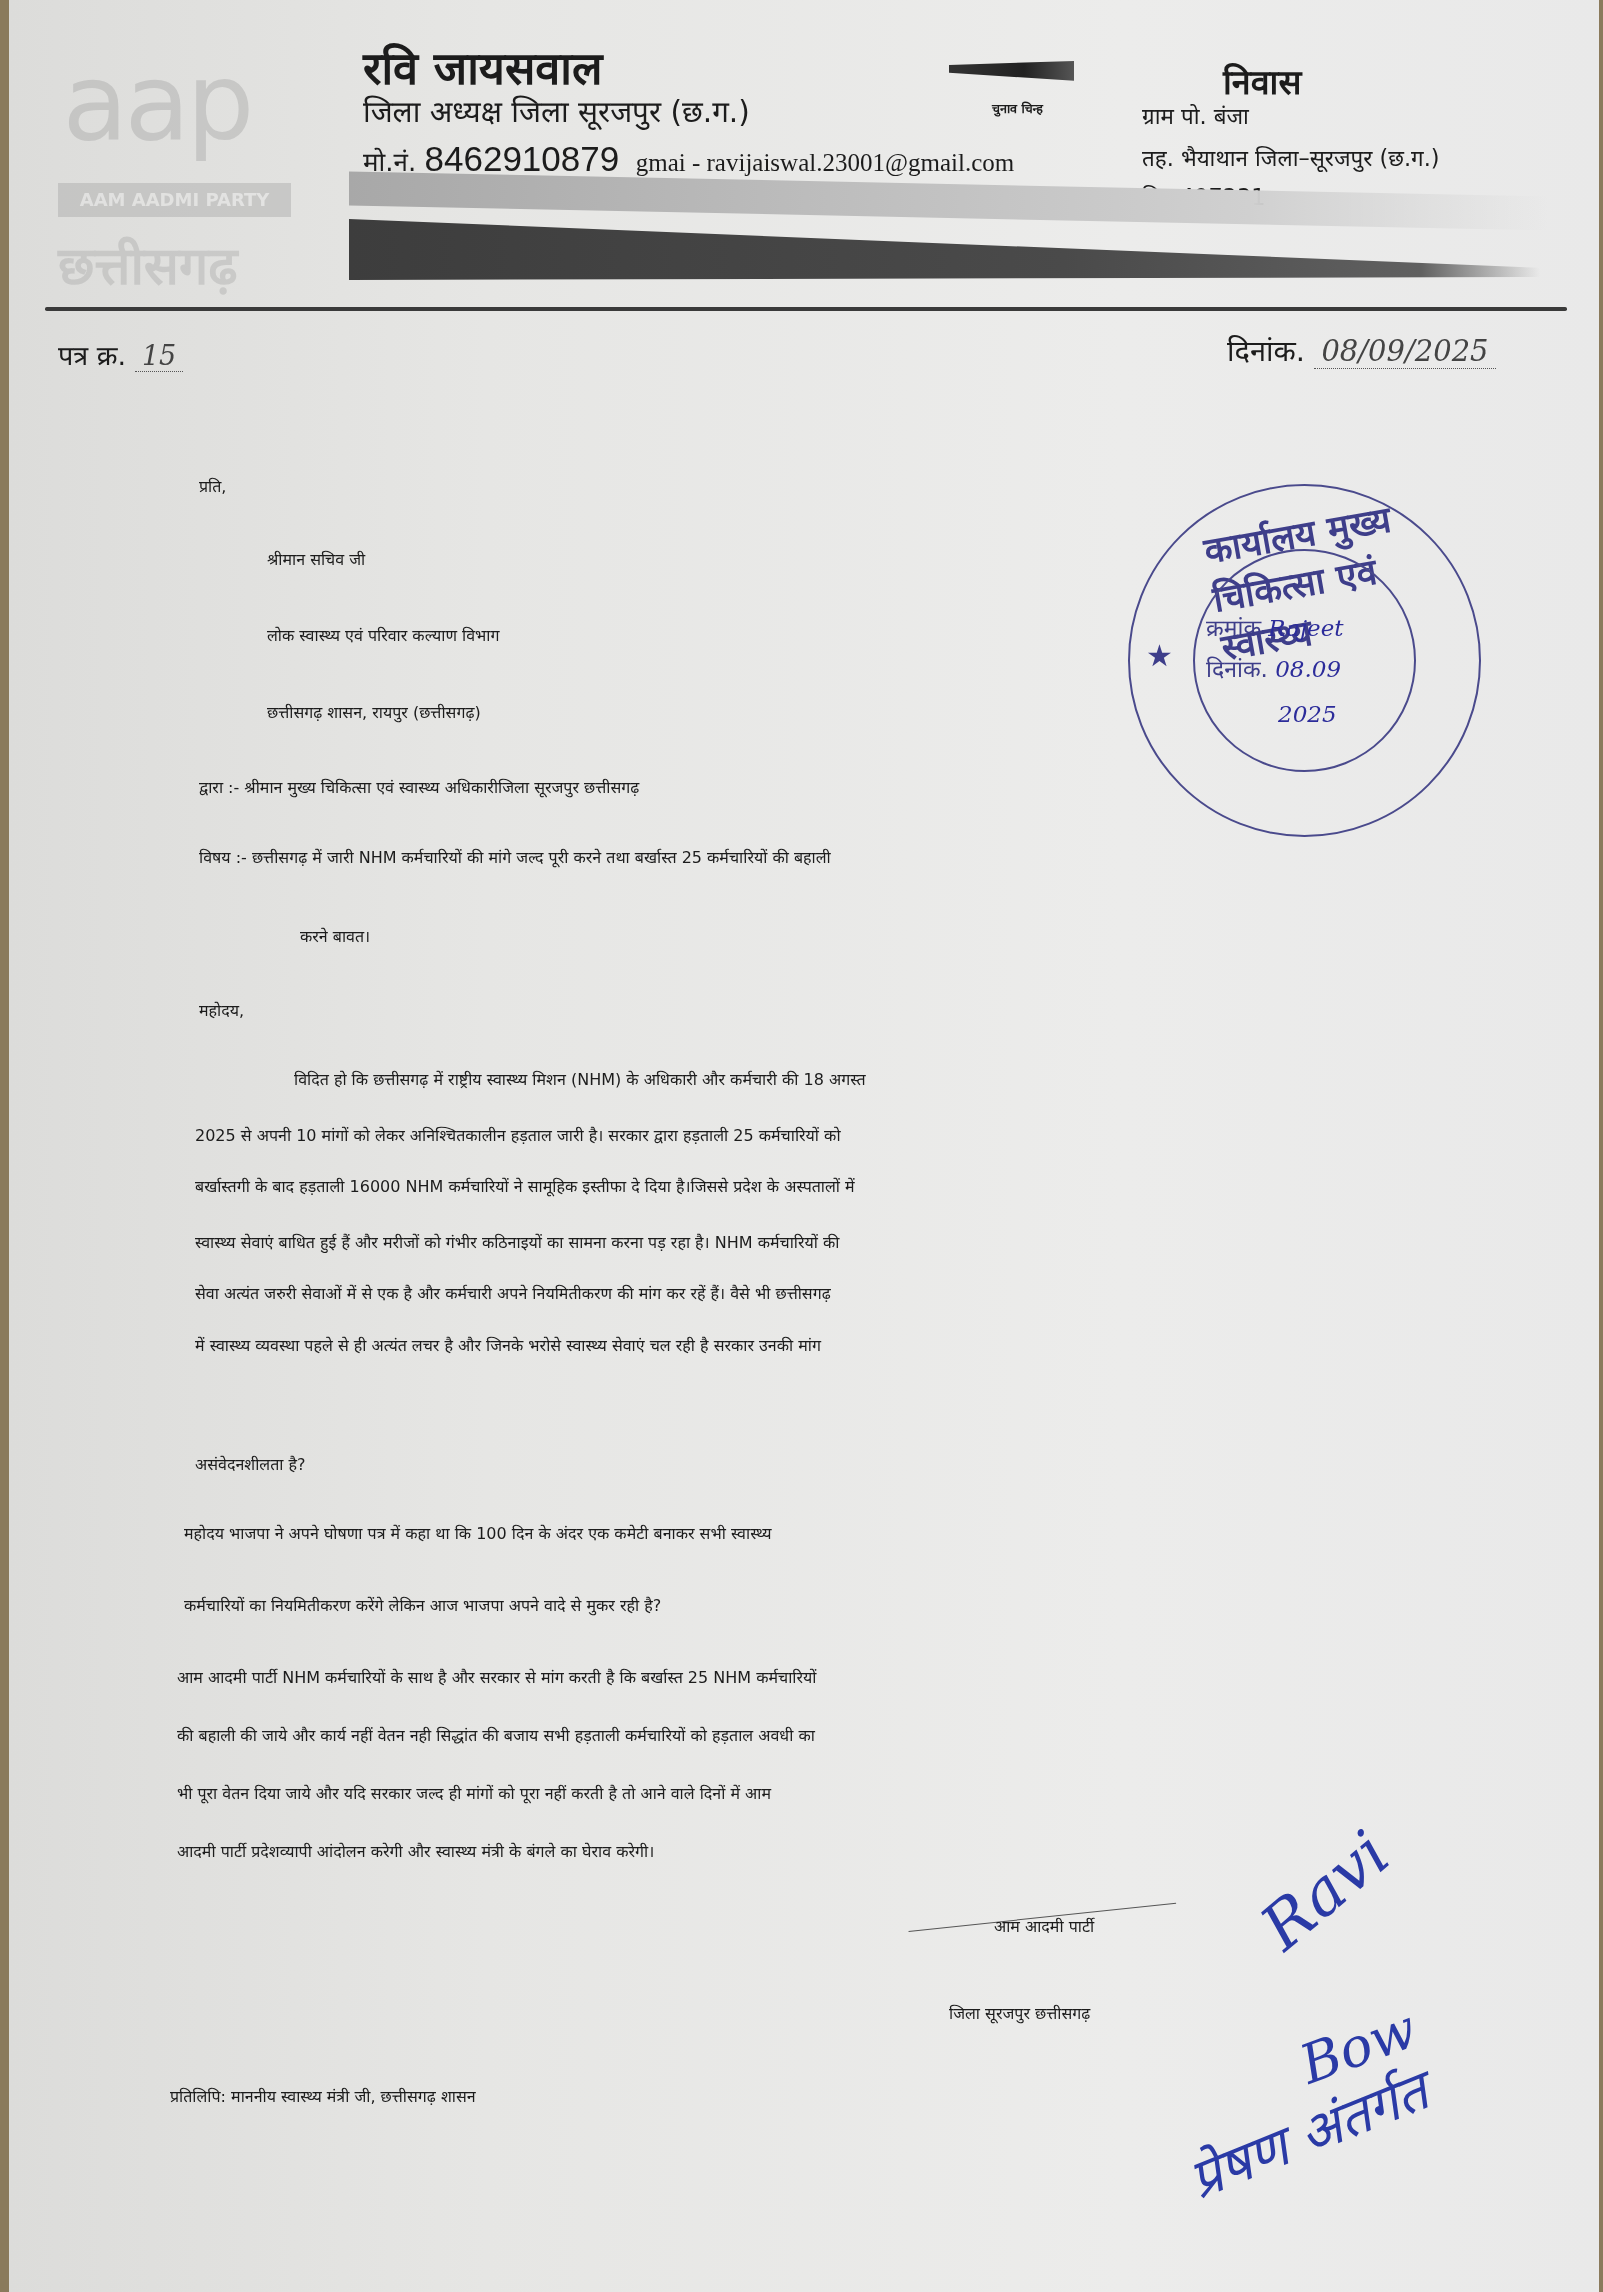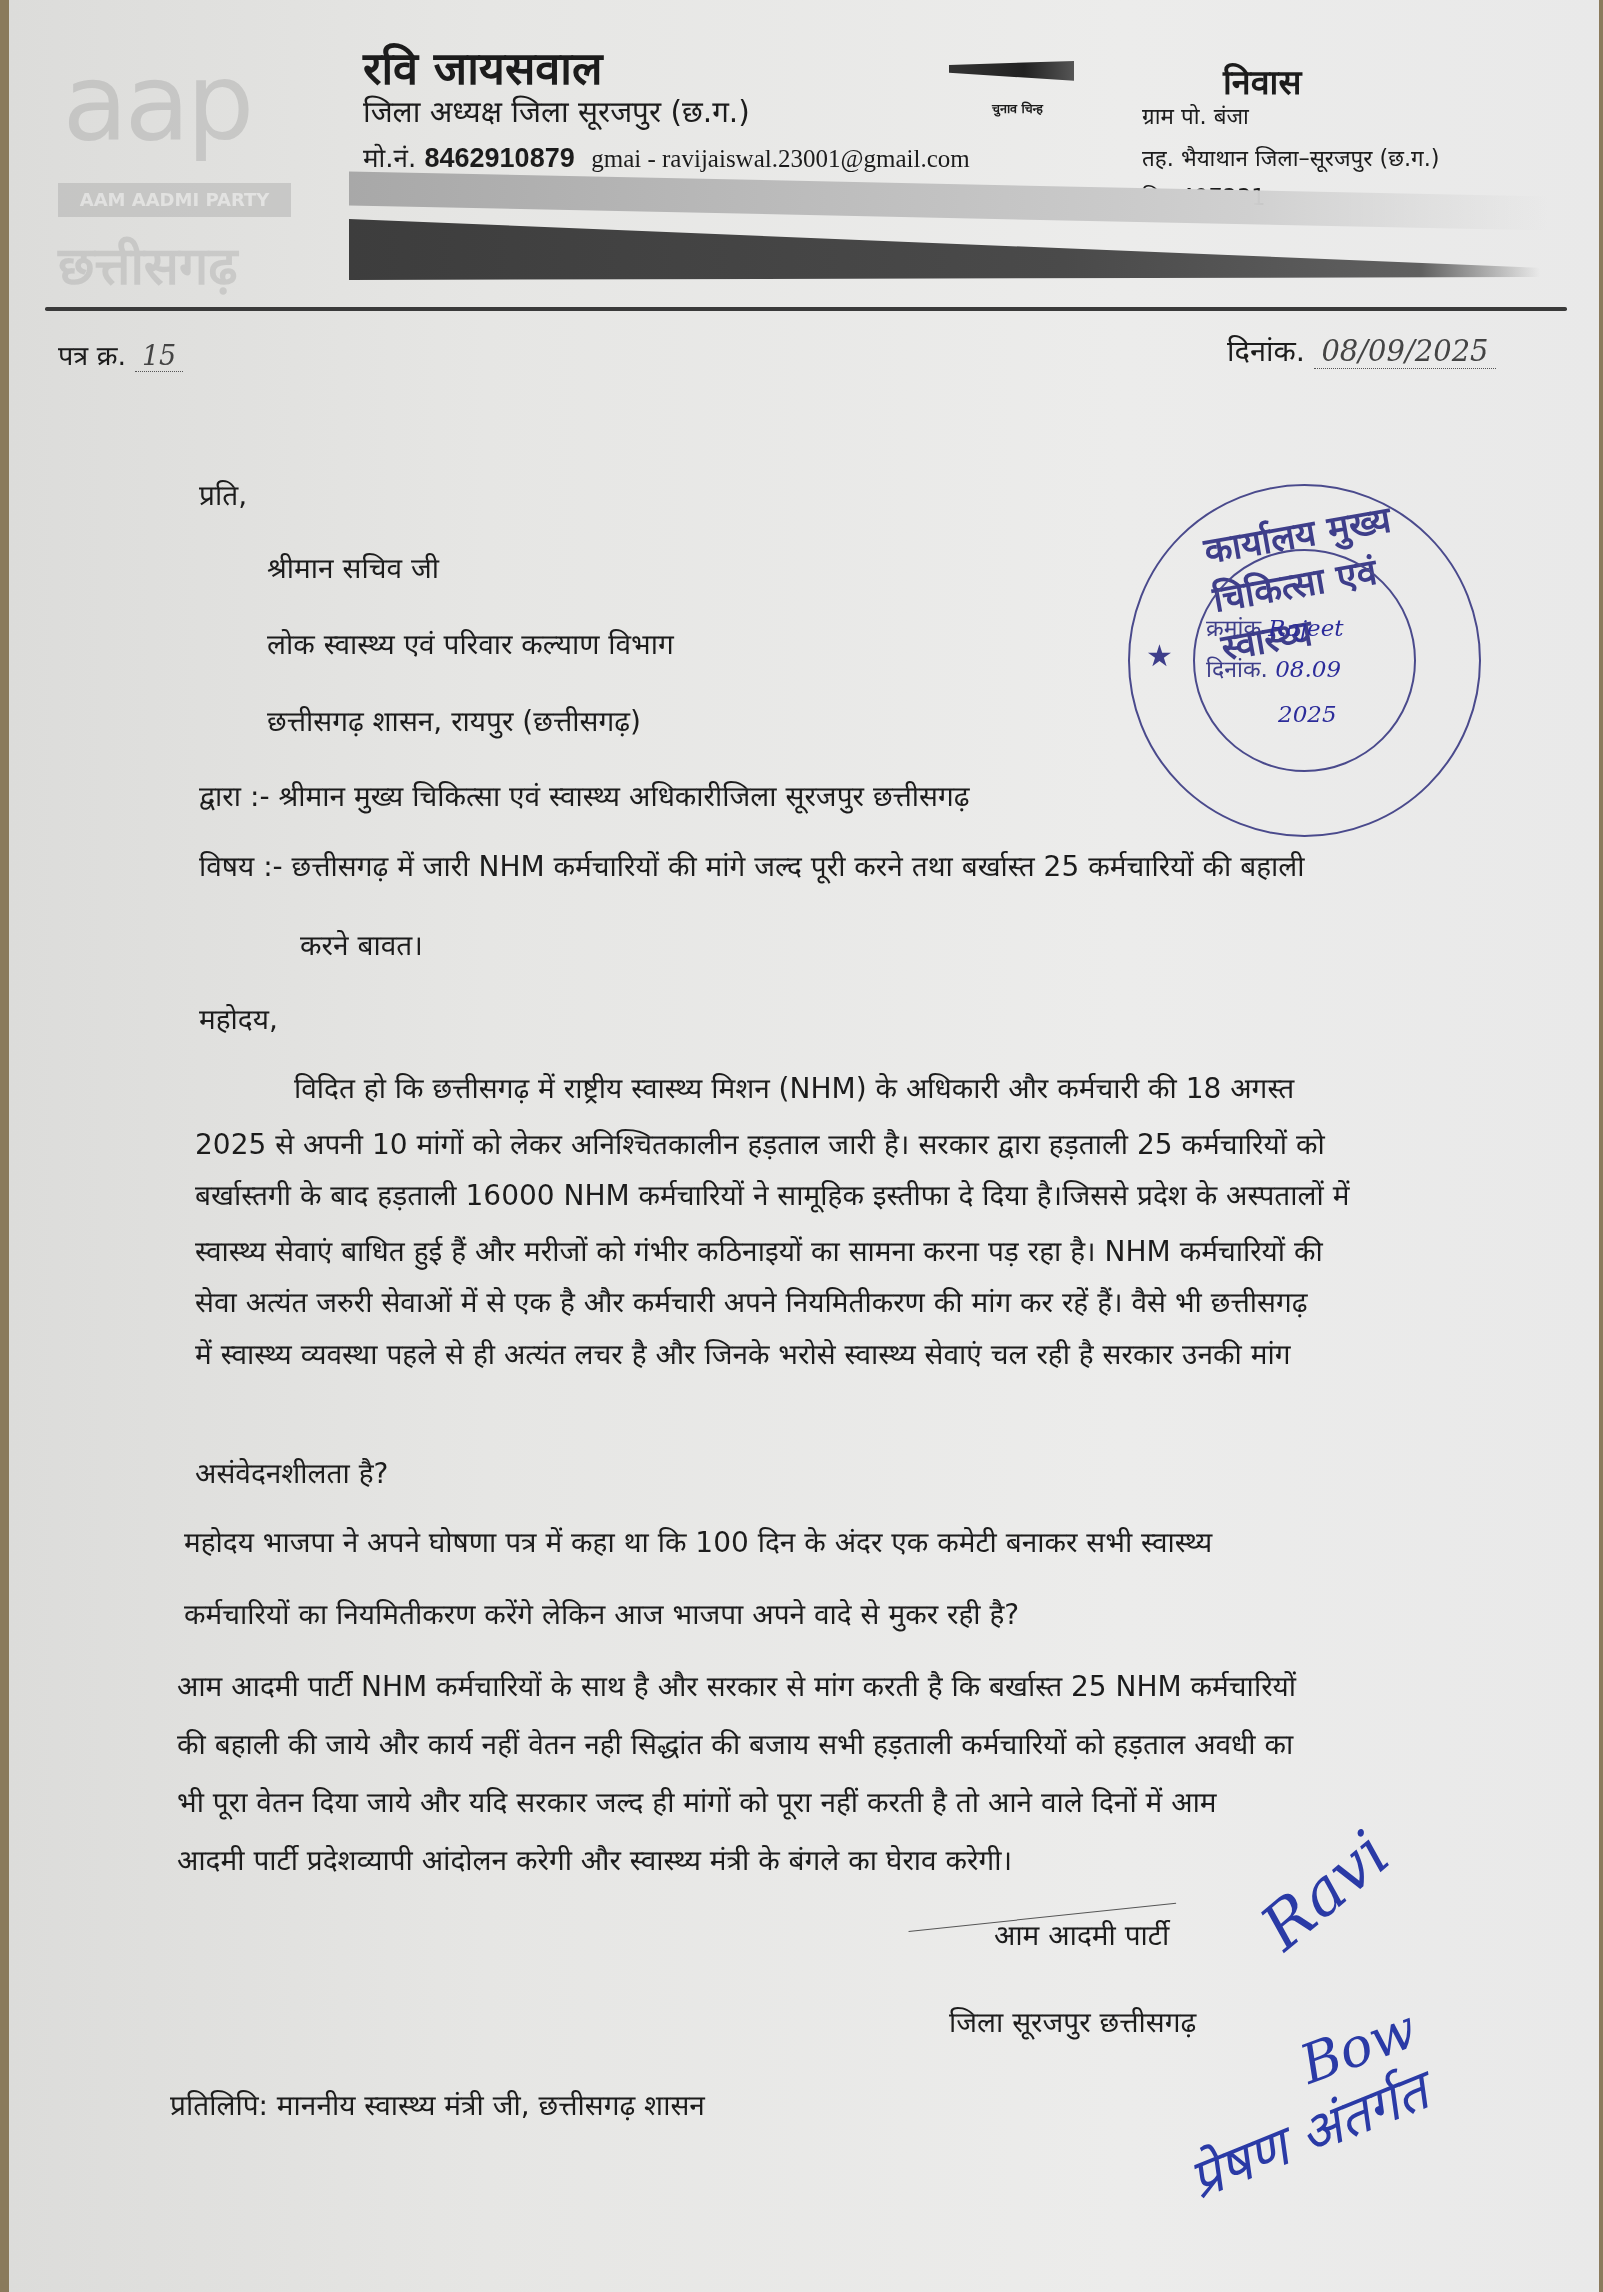--- a/index.html
+++ b/index.html
@@ -16,38 +16,38 @@
   }
   
   .logo { position: absolute; left: 49px; top: 49px; width: 251px; height: 251px; opacity: 0.35; }
   .logo .aap { font-family: "DejaVu Sans", sans-serif; font-size: 107px; color: #9a9a9a; line-height: 1; letter-spacing: -3.6px; position: absolute; left: 4.5px; top: 0; }
   .logo .band { position: absolute; left: 0; top: 134px; width: 233px; height: 34px; background: #9a9a9a; color: #e8e8e8; font-size: 18px; font-weight: bold; text-align: center; line-height: 34px; }
   .logo .state { position: absolute; left: 0; top: 179px; font-size: 52px; font-weight: bold; color: #a0a0a0; text-align: right; }
 
   .hdr-name { position: absolute; left: 354px; top: 36px; font-size: 45px; font-weight: bold; }
   .hdr-role { position: absolute; left: 354px; top: 90px; font-size: 29.6px; }
   .hdr-contact { position: absolute; left: 354px; top: 139px; font-size: 26px; }
-  .hdr-contact .mobile { font-family: "Liberation Sans", sans-serif; font-weight: bold; font-size: 27px; }
+  .hdr-contact .mobile { font-family: "Liberation Sans", sans-serif; font-weight: normal; font-size: 35px; }
   .hdr-contact .email { font-family: "Liberation Serif", serif; font-size: 25px; }
 
   .symbol-brush { position: absolute; left: 940px; top: 61px; width: 125px; height: 19.7px; background: linear-gradient(90deg, #333 0%, #222 60%, #555 100%); clip-path: polygon(0 20%, 100% 0, 100% 100%, 0 60%); }
   .symbol-label { position: absolute; left: 983px; top: 100px; font-size: 12.5px; font-weight: bold; }
 
   .res-title { position: absolute; left: 1214px; top: 58px; font-size: 34px; font-weight: bold; }
   .res-line { position: absolute; left: 1133px; font-size: 22.4px; }
 
   .band-light { position: absolute; left: 340px; top: 184px; width: 1200px; height: 34px; background: linear-gradient(90deg, #a8a8a8 0%, #bdbdbd 40%, #d0d0d0 75%, rgba(210,210,210,0) 100%); transform: skewY(1.2deg); }
   .band-dark { position: absolute; left: 340px; top: 219px; width: 1191px; height: 61px; background: linear-gradient(90deg, #3d3d3d 0%, #4a4a4a 60%, #606060 90%, rgba(100,100,100,0) 100%); clip-path: polygon(0 0, 100% 80%, 100% 95%, 0 100%); }
   .rule { position: absolute; left: 36px; top: 307px; width: 1522px; height: 3.6px; background: #3a3a3a; border-radius: 1.8px; }
 
   .ref { position: absolute; left: 49px; top: 336px; font-size: 27px; }
   .ref .hw, .date .hw { font-family: "DejaVu Serif", serif; font-style: italic; color: #444; border-bottom: 1.8px dotted #555; padding: 0 7.2px; }
   .date { position: absolute; left: 1218px; top: 330px; font-size: 29px; }
 
-  .body-text { position: absolute; font-size: 28px; white-space: nowrap; }
+  .body-text { position: absolute; font-size: 16px; white-space: nowrap; }
 
   .stamp { position: absolute; left: 1119px; top: 484px; width: 349px; height: 349px; border: 2.7px solid #4a4a8c; border-radius: 50%; color: #3e3e8a; }
   .stamp .inner { position: absolute; left: 63px; top: 63px; width: 219px; height: 219px; border: 2.7px solid #4a4a8c; border-radius: 50%; }
   .stamp .ring-text { position: absolute; left: 81px; top: 16px; font-size: 36px; font-weight: bold; transform: rotate(-10deg); }
   .stamp .star { position: absolute; left: 16px; top: 152px; font-size: 30px; }
   .stamp .f1 { position: absolute; left: 76px; top: 125px; font-size: 23px; }
   .stamp .f2 { position: absolute; left: 76px; top: 166px; font-size: 23px; }
   .stamp .f3 { position: absolute; left: 148px; top: 215px; font-size: 23px; font-style: italic; font-family: "DejaVu Serif", serif; }
   .stamp .hw { font-style: italic; font-family: "DejaVu Serif", serif; color: #2c2c9a; }
 

